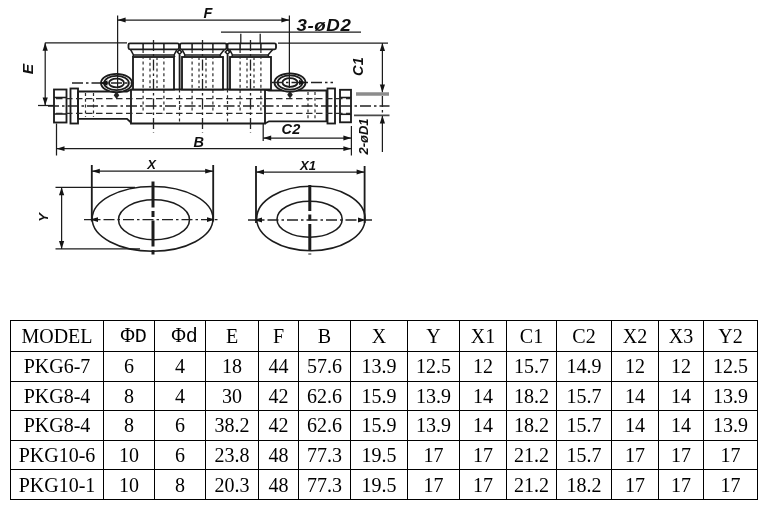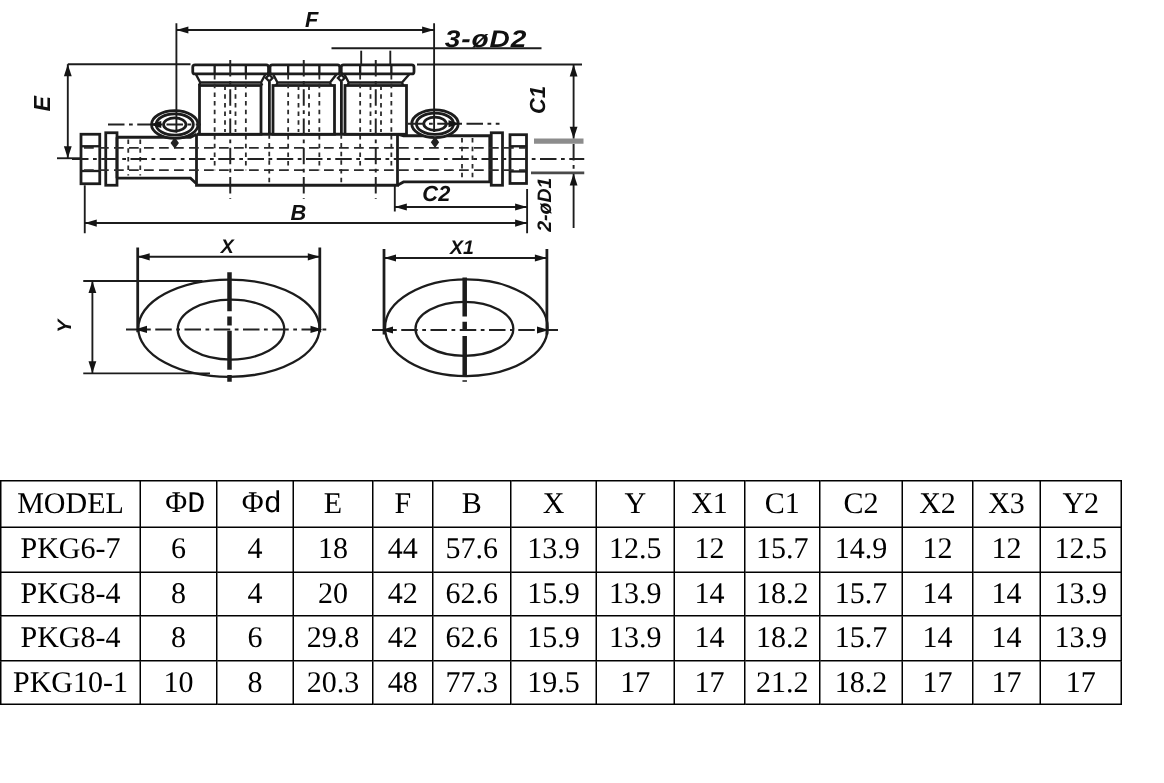--- a/index.html
+++ b/index.html
@@ -268,21 +268,21 @@
 
     <g>
       <line class="cl" x1="248" y1="220" x2="372" y2="220"></line>
       <polygon class="ar" points="254,220 262,217.6 262,222.4"></polygon>
       <polygon class="ar" points="366,220 358,217.6 358,222.4"></polygon>
     </g>
   </g>
   </g>
 </svg>
 
-<table style="position:absolute;left:0;top:320px;width:746px;padding-left:40px;">
+<table style="position:absolute;left:10px;top:320px;width:746px;padding-left:40px;">
   <colgroup>
     <col style="width:93px">
         <col style="width:51px">
         <col style="width:51px">
         <col style="width:53px">
     <col style="width:40px">
         <col style="width:52px">
         <col style="width:57px">
         <col style="width:52px">
     <col style="width:47px">
@@ -325,50 +325,66 @@
           <td>14.9</td>
           <td>12</td>
           <td>12</td>
           <td>12.5</td>
         </tr>
 
   <tr>
           <td>PKG8-4</td>
           <td>8</td>
           <td>4</td>
-          <td>20</td>
+          <td>30</td>
           <td>42</td>
           <td>62.6</td>
           <td>15.9</td>
           <td>13.9</td>
           <td>14</td>
           <td>18.2</td>
           <td>15.7</td>
           <td>14</td>
           <td>14</td>
           <td>13.9</td>
         </tr>
 
   <tr>
           <td>PKG8-4</td>
           <td>8</td>
           <td>6</td>
-          <td>29.8</td>
+          <td>38.2</td>
           <td>42</td>
           <td>62.6</td>
           <td>15.9</td>
           <td>13.9</td>
           <td>14</td>
           <td>18.2</td>
           <td>15.7</td>
           <td>14</td>
           <td>14</td>
           <td>13.9</td>
         </tr>
 
+  <tr>
+          <td>PKG10-6</td>
+          <td>10</td>
+          <td>6</td>
+          <td>23.8</td>
+          <td>48</td>
+          <td>77.3</td>
+          <td>19.5</td>
+          <td>17</td>
+          <td>17</td>
+          <td>21.2</td>
+          <td>15.7</td>
+          <td>17</td>
+          <td>17</td>
+          <td>17</td>
+        </tr>
 
   <tr>
           <td>PKG10-1</td>
           <td>10</td>
           <td>8</td>
           <td>20.3</td>
           <td>48</td>
           <td>77.3</td>
           <td>19.5</td>
           <td>17</td>

